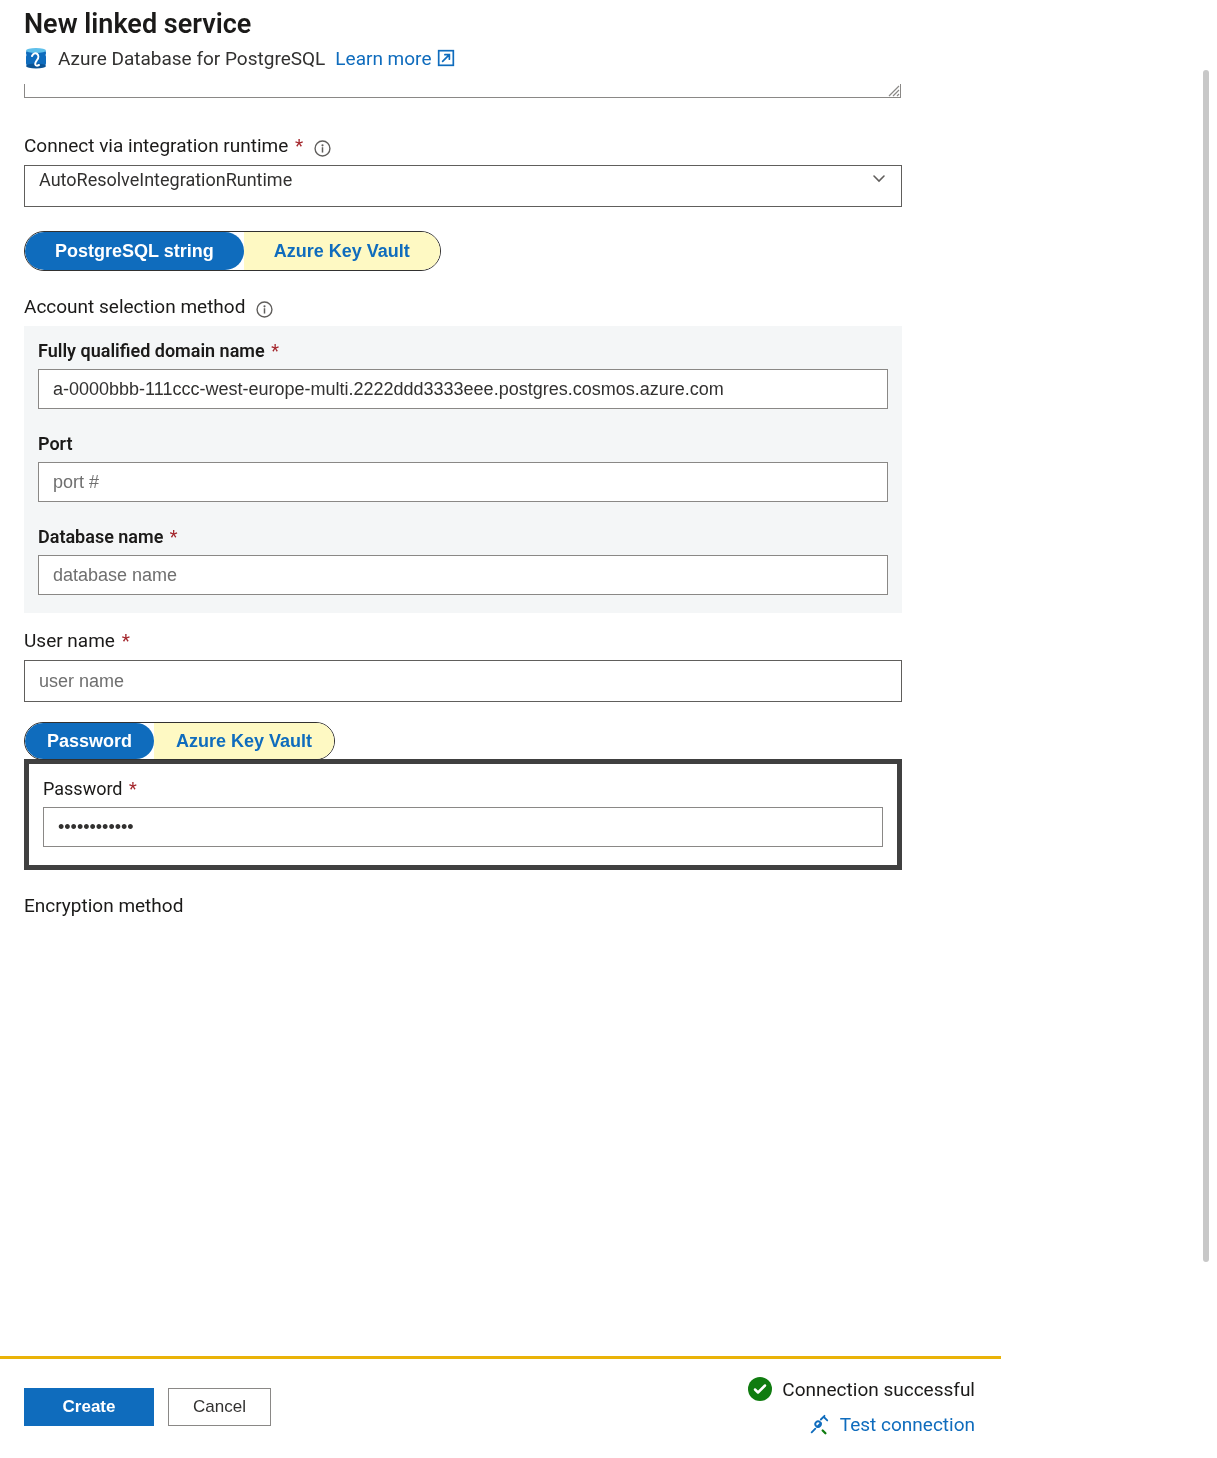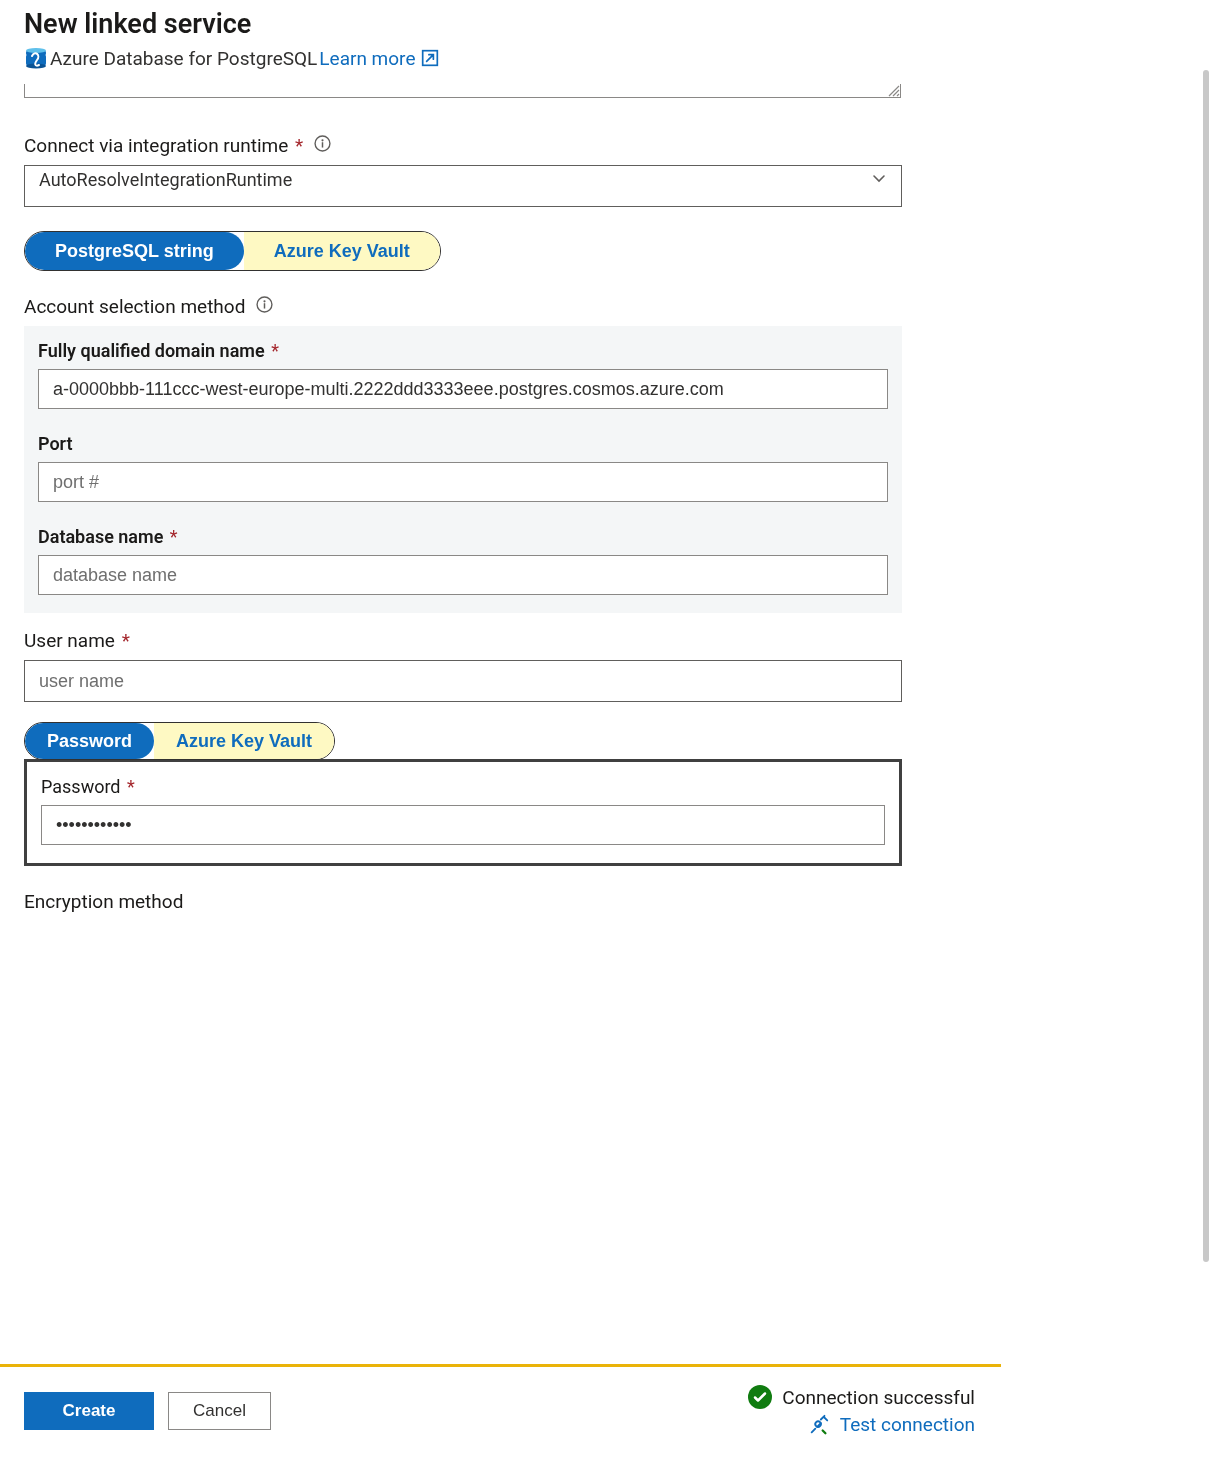--- a/index.html
+++ b/index.html
@@ -17,21 +17,21 @@
   }
   .title {
     font-size: 27px;
     font-weight: 600;
     margin: 0 0 6px 0;
     color: #1b1a19;
   }
   .subtitle-row {
     display: flex;
     align-items: center;
-    gap: 2px;
+    gap: 10px;
     margin-bottom: 14px;
   }
   .pg-icon {
     width: 24px; height: 24px;
     display: inline-flex; align-items: center; justify-content: center;
   }
   .subtitle-text {
     font-size: 19px;
     color: #323130;
   }
@@ -47,21 +47,21 @@
     border-top: none;
     height: 14px;
     width: 877px;
     position: relative;
     margin-bottom: 36px;
   }
   .textarea-remnant .grip {
     position: absolute; right: 0; bottom: 0;
   }
   .label-row {
-    display: flex; align-items: flex-start; gap: 10px;
+    display: flex; align-items: flex-end; gap: 10px;
     margin-bottom: 8px;
   }
   .field-label {
     font-size: 19px;
     color: #1b1a19;
   }
   .req { color: #a4262c; margin-left: 2px; font-weight: 400; }
   .info-icon {
     width: 18px; height: 18px;
     display: inline-flex; align-items: center; justify-content: center;
@@ -141,21 +141,21 @@
   .manual-panel .field-label { font-weight: 600; font-size: 18px; }
   .manual-panel .input, .manual-panel .select {
     width: 100%;
     height: 40px;
     border: 1px solid #8a8886;
     font-size: 18px;
   }
   .field-block { margin-bottom: 24px; }
   .field-block:last-child { margin-bottom: 0; }
   .password-box {
-    border: 3px solid #404040;
+    border: 5px solid #404040;
     width: 878px;
     padding: 14px 14px 18px 14px;
     margin-bottom: 24px;
   }
   .password-box .input { width: 100%; height: 40px; border: 1px solid #8a8886; }
   .password-box .field-label { font-size: 18px; }
   .footer {
     border-top: 3px solid #eab308;
     position: fixed;
     bottom: 0; left: 0;
@@ -177,21 +177,21 @@
   .btn.primary {
     background: #0f6cbd;
     border-color: #0f6cbd;
     color: #fff;
     font-weight: 600;
     min-width: 130px;
   }
   .btn + .btn { margin-left: 14px; }
   .footer-right {
     margin-left: auto;
-    display: flex; flex-direction: column; align-items: flex-end; gap: 4px;
+    display: flex; flex-direction: column; align-items: flex-end; gap: 12px;
   }
   .success-row {
     display: inline-flex; align-items: center; gap: 10px;
     font-size: 19px; color: #1b1a19;
   }
   .success-icon {
     width: 24px; height: 24px; border-radius: 50%;
     background: #107c10; display: inline-flex; align-items: center; justify-content: center;
   }
   .test-link {

